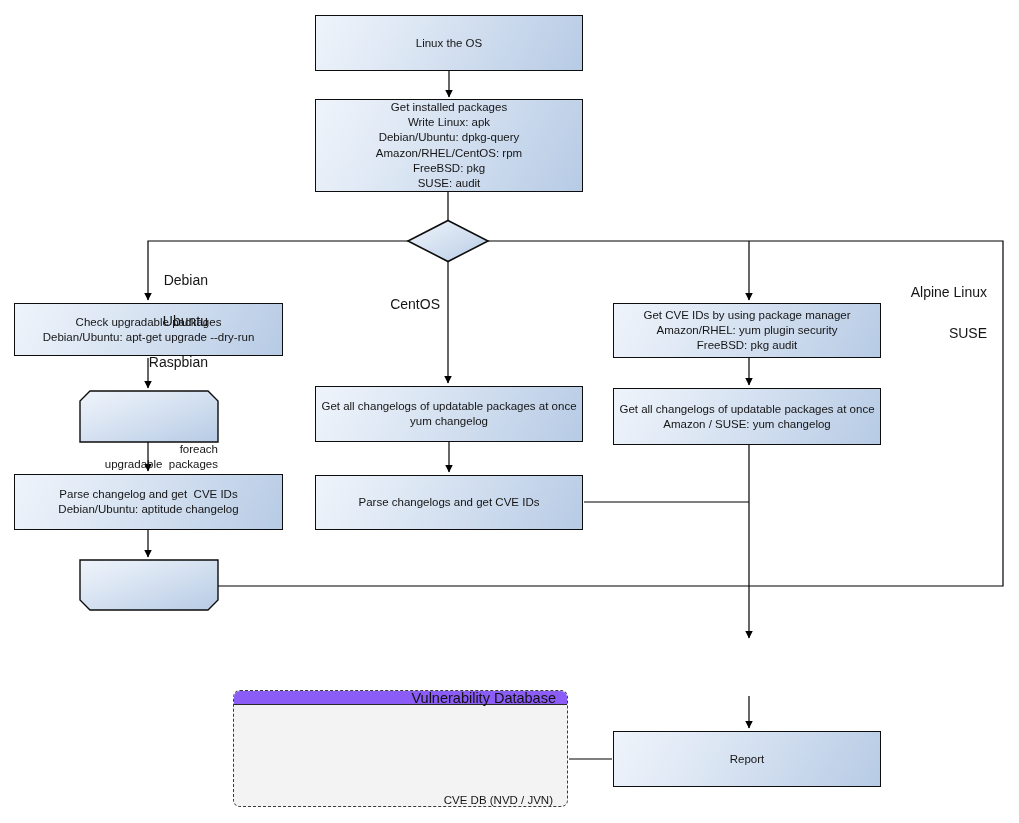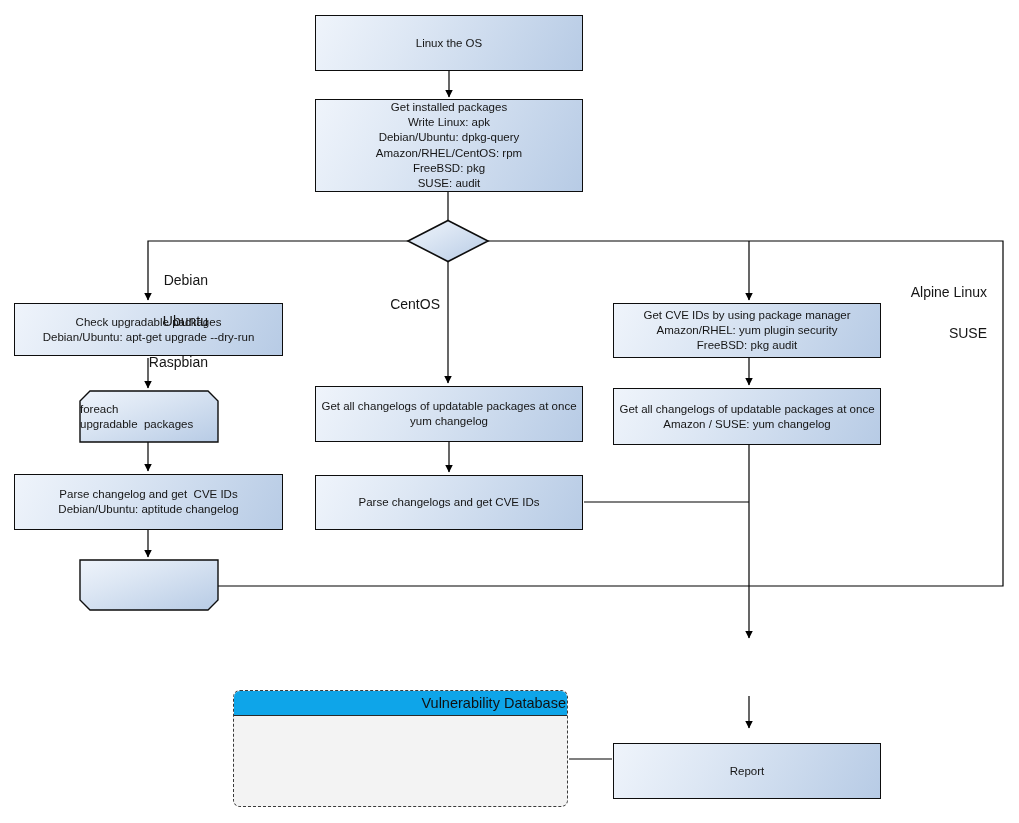--- a/index.html
+++ b/index.html
@@ -8,35 +8,35 @@
     font-family:"Liberation Sans",sans-serif;color:#151515;overflow:hidden;
   }
   svg{position:absolute;left:0;top:0;pointer-events:none;}
   .node{
     position:absolute;display:flex;flex-direction:column;align-items:center;justify-content:center;
     text-align:center;font-size:11.5px;line-height:15px;white-space:pre;
     background:linear-gradient(118deg,#eff4fb 0%,#dde7f4 35%,#b7cbe5 100%);
     border:1.4px solid #0d0d0d;box-sizing:border-box;z-index:3;
   }
   .shape-text{
-    position:absolute;display:flex;flex-direction:column;align-items:flex-start;justify-content:center;
-    text-align:center;font-size:11.5px;line-height:14.5px;white-space:pre;z-index:4;
+    position:absolute;display:flex;flex-direction:column;align-items:flex-end;justify-content:center;
+    text-align:center;font-size:11.5px;line-height:14.5px;white-space:pre;z-index:4;margin-top:40px;
   }
   .edge-label{
     position:absolute;font-size:14px;line-height:13.8px;text-align:right;white-space:pre;z-index:4;
   }
   .group{
     position:absolute;left:233px;top:690px;width:335px;height:117px;box-sizing:border-box;
     background:#f3f3f3;border:1.6px dashed #3a3a3a;border-radius:7px;z-index:1;
   }
   .group-header{
-    position:absolute;left:0;top:0;right:0;height:25px;background:#0ea5e9;
+    position:absolute;left:0;top:0;right:0;height:14px;background:#8b5cf6;
     border-bottom:1.2px solid #2a2a2a;border-radius:6px 6px 0 0;box-sizing:border-box;
     display:flex;align-items:center;justify-content:flex-end;
-    font-size:14.5px;color:#111;padding-right:1px;
+    font-size:14.5px;color:#111;padding-right:11px;
   }
 </style>
 </head>
 <body>
 
 <div id="canvas">
 
   <div class="group">
     <div class="group-header">
       <span>Vulnerability Database</span>
@@ -128,31 +128,34 @@
   <div class="node" style="left:315px;top:475px;width:268px;height:55px;">
     <div>Parse changelogs and get CVE IDs</div>
   </div>
 
   <div class="node" style="left:613px;top:388px;width:268px;height:57px;">
     <div>Get all changelogs of updatable packages at once</div>
     <div>Amazon / SUSE: yum changelog</div>
   </div>
 
 
-  <div class="node" style="left:613px;top:731px;width:268px;height:56px;margin-top:12px;">
+  <div class="node" style="left:613px;top:731px;width:268px;height:56px;">
     <div>Report</div>
   </div>
 
   <div class="shape-text" style="left:80px;top:391px;width:138px;height:51px;">
     <div>foreach</div>
     <div>upgradable  packages</div>
   </div>
 
 
 
+  <div class="shape-text" style="left:417px;top:746px;width:136px;height:28px;">
+    <div>CVE DB (NVD / JVN)</div>
+  </div>
 
   <div class="edge-label" style="right:811px;top:246px;">
     <div>Debian</div>
     <div>Ubuntu</div>
     <div>Raspbian</div>
   </div>
 
   <div class="edge-label" style="right:579px;top:270px;">
     <div>CentOS</div>
   </div>

